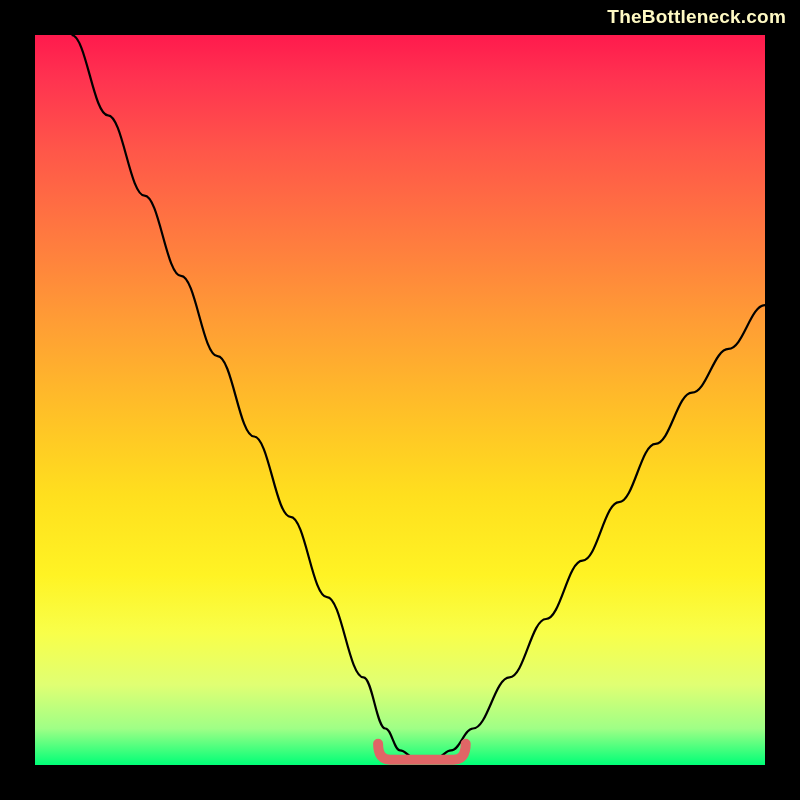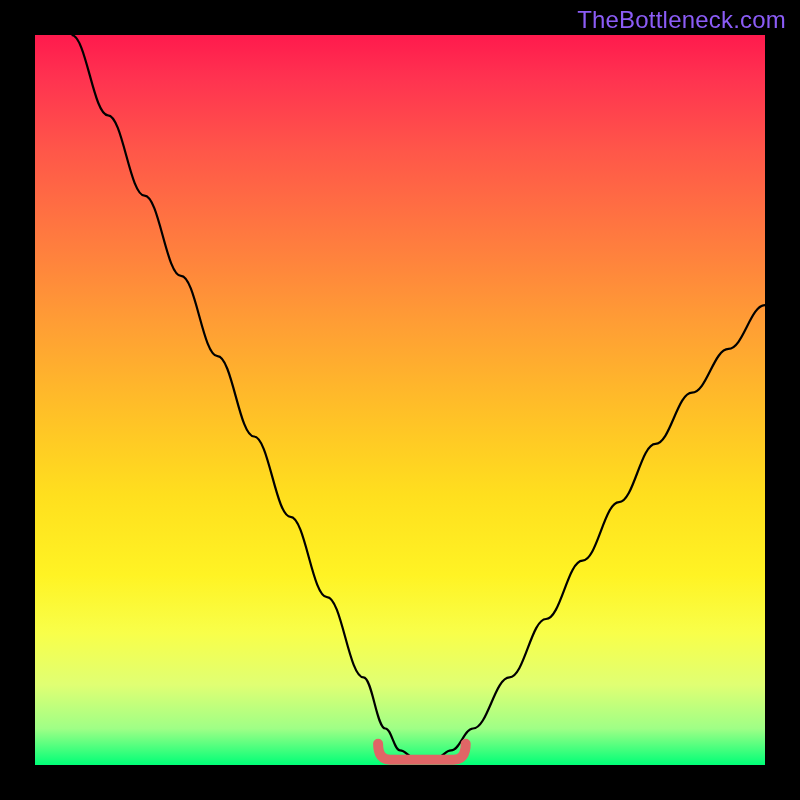--- a/index.html
+++ b/index.html
@@ -8,23 +8,23 @@
     width: 800px;
     height: 800px;
     background: #000;
     position: relative;
     font-family: Arial, Helvetica, sans-serif;
   }
   .watermark {
     position: absolute;
     top: 6px;
     right: 14px;
-    color: #8b5cf6;
-    font-size: 24px;
-    font-weight: normal;
+    color: #fef9c3;
+    font-size: 19px;
+    font-weight: bold;
     z-index: 10;
     letter-spacing: 0.2px;
   }
   .plot-area {
     position: absolute;
     left: 35px;
     top: 35px;
     width: 730px;
     height: 730px;
     background: linear-gradient(to bottom,

